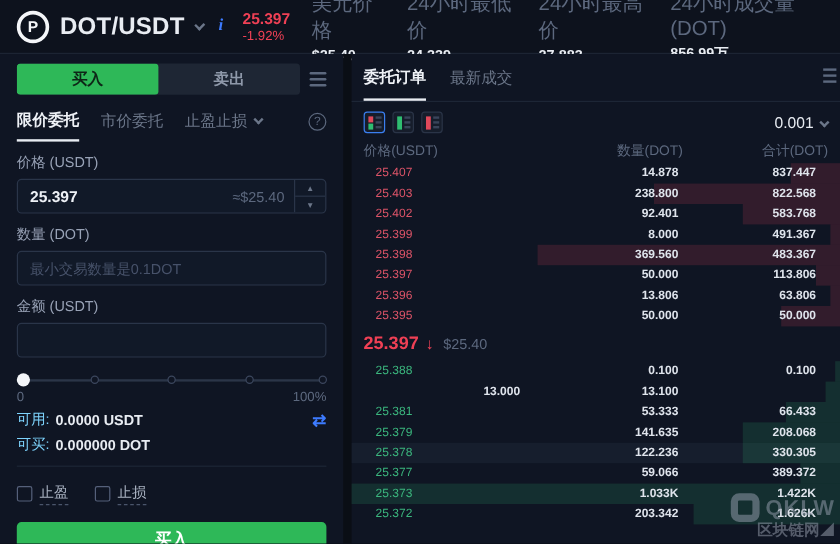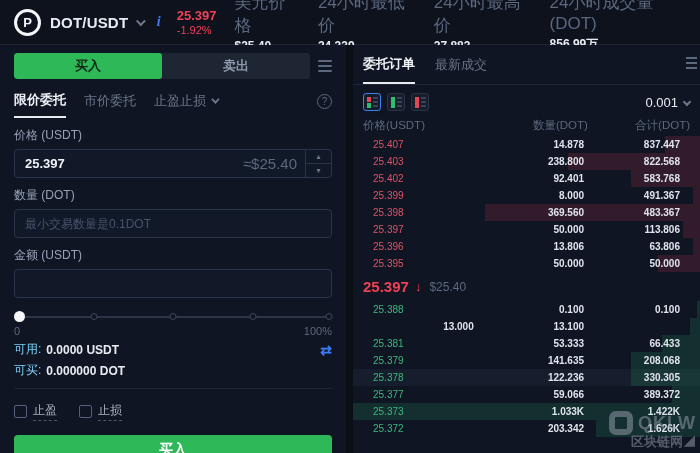--- a/index.html
+++ b/index.html
@@ -3,33 +3,33 @@
 <meta charset="utf-8">
 <style>
   * { margin:0; padding:0; box-sizing:border-box; }
   html,body { width:700px; height:453px; overflow:hidden; }
   body { font-family:"Liberation Sans", sans-serif; background:#0c1018; color:#e8ecf2; }
   .app { position:relative; width:700px; height:453px; background:#0c1018; }
 
   
   .header { height:45px; display:flex; align-items:center; padding:0 14px; background:#0d121d; border-bottom:1px solid #1c2433; }
   .logo { width:27px; height:27px; border:3px solid #f4f6f9; border-radius:50%; display:flex; align-items:center; justify-content:center; font-weight:bold; font-size:13px; color:#f4f6f9; background:#0d121d; flex:0 0 auto; }
-  .pair { font-size:15px; font-weight:bold; margin-left:9px; letter-spacing:.2px; }
+  .pair { font-size:20px; font-weight:bold; margin-left:9px; letter-spacing:.2px; }
   .chev { width:7px; height:7px; border-right:2px solid #6b7689; border-bottom:2px solid #6b7689; transform:rotate(45deg) translateY(-2px); display:inline-block; margin-left:8px; }
   .info-i { color:#3d7bff; font-style:italic; font-weight:bold; font-size:14px; margin-left:14px; font-family:"Liberation Serif", serif; }
   .price-block { margin-left:16px; text-align:left; }
   .price-main { color:#ef4055; font-size:13px; font-weight:bold; }
   .price-chg { color:#ef4055; font-size:11px; margin-top:1px; }
   .stats { display:flex; margin-left:18px; gap:22px; }
   .stat .lbl { color:#5c687e; font-size:17px; }
   .stat .val { color:#e8ecf2; font-size:12px; font-weight:bold; margin-top:2px; }
 
   
   .main { display:flex; height:408px; }
-  .panel-left { width:346px; background:#0f1523; padding:8px 14px 6px 14px; position:relative; }
+  .panel-left { width:286px; background:#0f1523; padding:8px 14px 6px 14px; position:relative; }
   .gutter { width:7px; background:#0a0e15; }
   .panel-right { flex:1; background:#0f1523; padding:6px 0 0 0; position:relative; }
 
   
   .seg-row { display:flex; align-items:center; gap:8px; }
   .segmented { flex:1; display:flex; height:26px; background:#1e2634; border-radius:3px; overflow:hidden; }
   .seg { flex:1; display:flex; align-items:center; justify-content:center; font-size:13px; font-weight:bold; cursor:pointer;border-radius:10px; }
   .seg.buy { background:#2eb858; color:#0e2617; border-radius:3px; }
   .seg.sell { color:#8e98a9; }
   .hamb { width:14px; display:flex; flex-direction:column; gap:3px; }
@@ -38,21 +38,21 @@
   .ot-tabs { display:flex; align-items:center; margin-top:12px; gap:18px; }
   .ot-tab { font-size:13px; color:#6b7689; padding-bottom:7px; cursor:pointer; display:flex; align-items:center; gap:5px;text-align:center; }
   .ot-tab.active { color:#eef1f6; font-weight:bold; border-bottom:2px solid #e8ecf2; }
   .ot-tab .chev { margin-left:0; border-color:#6b7689; width:6px; height:6px; }
   .qmark { margin-left:auto; width:15px; height:15px; border:1px solid #5c687e; border-radius:50%; color:#5c687e; font-size:10px; display:flex; align-items:center; justify-content:center; margin-bottom:6px; }
 
   .f-label { color:#98a2b6; font-size:12px; margin-top:9px; }
   .inp-wrap { margin-top:5px; height:29px; border:1px solid #2a3549; border-radius:4px; background:#111928; display:flex; align-items:stretch; overflow:hidden; }
   .inp-wrap input { flex:1; background:transparent; border:none; outline:none; color:#eef1f6; font-weight:bold; font-size:13px; padding:0 10px; font-family:"Liberation Sans", sans-serif; min-width:0; }
   .inp-wrap input::placeholder { color:#47526a; font-weight:normal; font-size:12px; }
-  .approx { color:#5c687e; font-size:15px; align-self:center; padding-right:8px; white-space:nowrap;margin-left:40px; }
+  .approx { color:#5c687e; font-size:12px; align-self:center; padding-right:8px; white-space:nowrap;margin-left:40px; }
   .stepper { width:26px; border-left:1px solid #2a3549; display:flex; flex-direction:column; }
   .stepper .st { flex:1; display:flex; align-items:center; justify-content:center; color:#6b7689; font-size:8px; cursor:pointer; }
   .stepper .st:first-child { border-bottom:1px solid #2a3549; }
 
   .slider { margin-top:13px; position:relative; height:11px; }
   .slider .track { position:absolute; top:5px; left:4px; right:4px; height:2px; background:#2b3548; }
   .tick { position:absolute; top:2px; width:7px; height:7px; border:1px solid #3c475e; border-radius:50%; background:#0f1523; transform:translateX(-50%); }
   .knob { position:absolute; top:0; left:0; width:11px; height:11px; border-radius:50%; background:#f4f6f9; }
   .slider-lbls { display:flex; justify-content:space-between; color:#5c687e; font-size:11px; margin-top:3px; }
 

